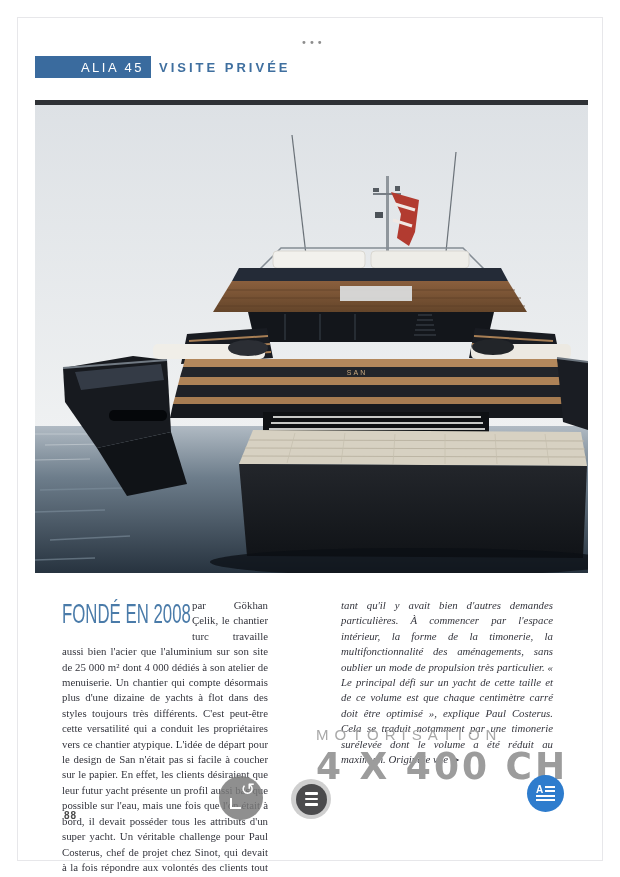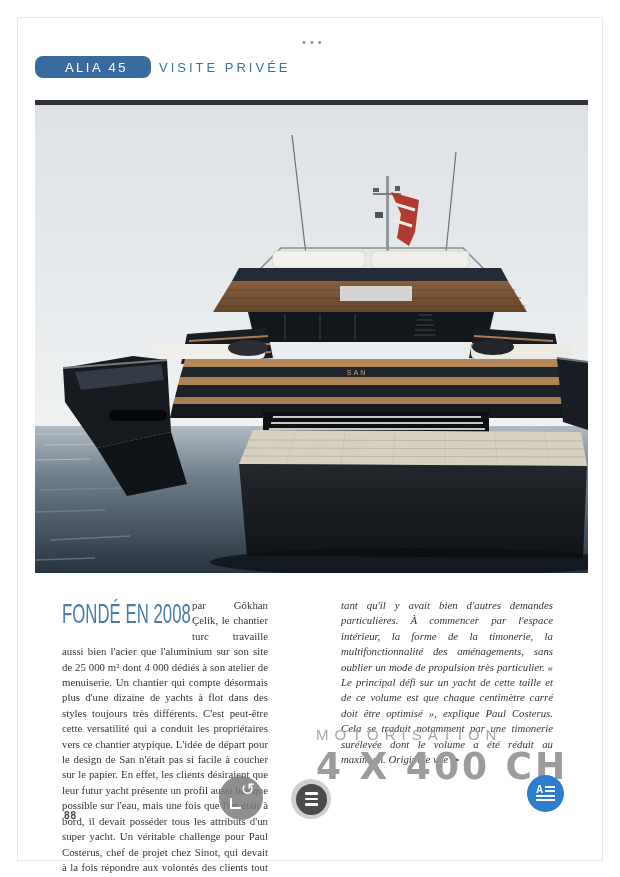--- a/index.html
+++ b/index.html
@@ -10,30 +10,30 @@
   }
   .page-frame {
     position:absolute; left:17px; top:17px; right:17px; bottom:16px;
     border:1px solid #e7e7ea; pointer-events:none;
   }
 
   
   .header-band {
     position:absolute; left:35px; top:56px; width:116px; height:22px;
     background:#3a6b9e; display:flex; align-items:center; justify-content:flex-end;
-    padding-right:23px; box-sizing:border-box;border-radius:8px;
+    padding-right:7px; box-sizing:border-box;
   }
   .header-badge {
     color:#ffffff; font-family:"Liberation Sans", sans-serif;
     font-size:13px; letter-spacing:2.5px; white-space:nowrap;
   }
   .header-title {
     position:absolute; left:159px; top:56px; height:22px; line-height:23px;
     color:#3f6f9f; font-family:"Liberation Sans", sans-serif;
-    font-size:13px; letter-spacing:3px; white-space:nowrap;
+    font-size:13px; letter-spacing:3px; white-space:nowrap;font-weight:bold;
   }
   .header-dots {
     position:absolute; left:301px; top:37px;
     color:#8d8d8d; font-size:10px; letter-spacing:2px;
     font-family:"DejaVu Sans", sans-serif;
   }
 
   
   .photo { position:absolute; left:35px; top:100px; width:553px; height:473px; }
 

